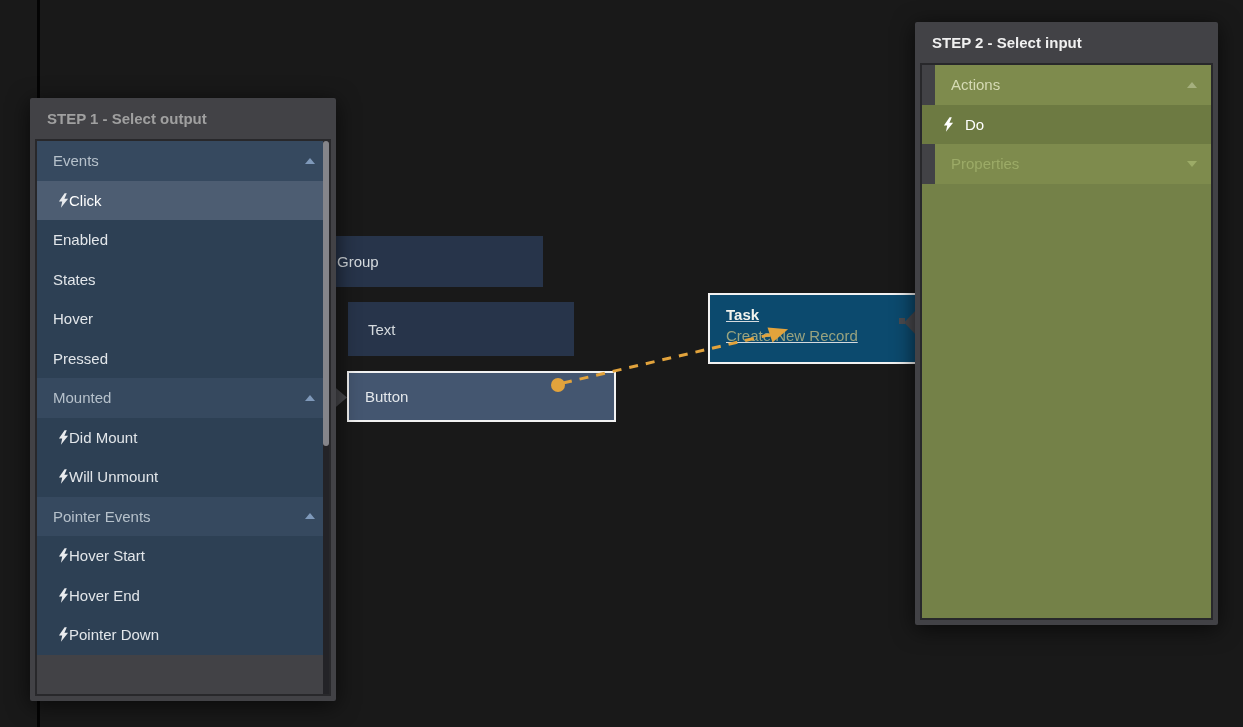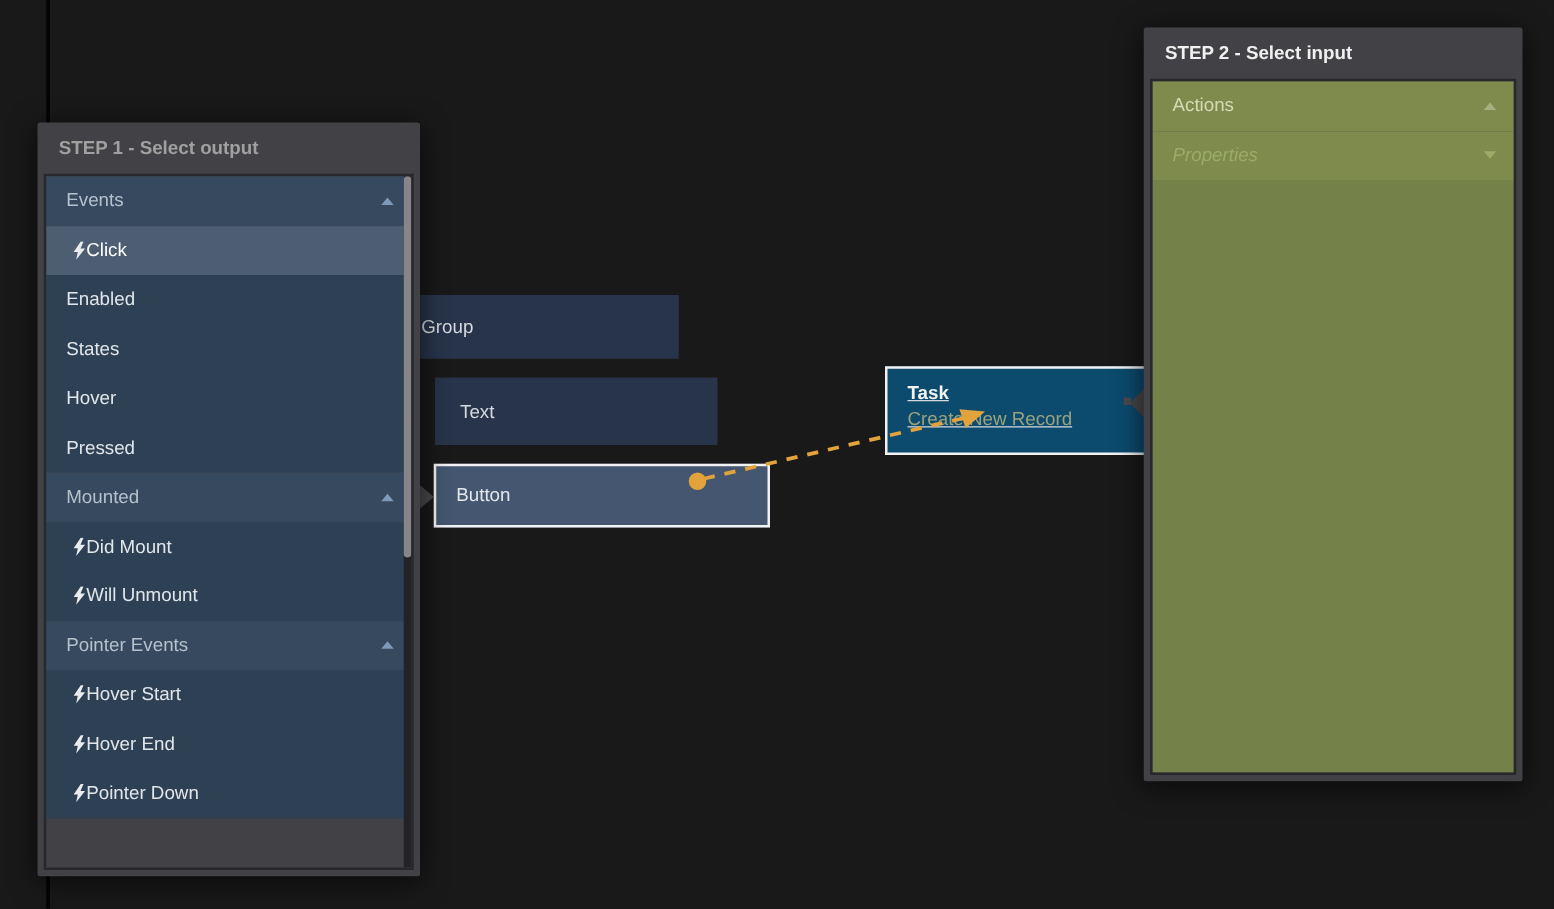--- a/index.html
+++ b/index.html
@@ -47,23 +47,23 @@
   .l-item.selected { background:#4d5d72; color:#ffffff; }
   .l-item .bolt { color:#e9ebee; }
   .l-item.with-icon { padding-left:21px; }
   .l-item.with-icon .lbl { }
   .chev { position:absolute; right:14px; top:50%; width:0; height:0; }
   .chev-up   { margin-top:-3px; border-left:5.5px solid transparent; border-right:5.5px solid transparent; border-bottom:6px solid currentColor; }
   .chev-down { margin-top:-3px; border-left:5.5px solid transparent; border-right:5.5px solid transparent; border-top:6px solid currentColor; }
   .l-section .chev { color:#7f99ba; }
 
   
-  .r-section { background:#7e8b4d; color:#d5dab4; }
+  .r-section { background:#7e8b4d; color:#d5dab4;margin-left:13px; }
   .r-section .chev { color:#a6b07e; }
-  .r-section.muted { color:#9cab67;font-style:italic; }
+  .r-section.muted { color:#9cab67; }
   .r-section.muted .chev { color:#9cab67; }
   .r-item { background:#6d7a42; color:#ffffff; padding-left:21px; }
   .r-item .bolt { color:#ffffff; }
   .r-item .lbl { margin-left:11px; }
   .r-fill { flex:1; background:#748148; }
 
   
   .sb-track { position:absolute; right:0; top:0; bottom:0; width:6px; background:#232327; }
   .sb-thumb { position:absolute; right:0; top:0; width:6px; height:305px; background:#85858a; border-radius:3px; }
 
@@ -185,20 +185,28 @@
   </div>
 
   <div class="panel panel-step2">
     <div class="panel-header">STEP 2 - Select input</div>
     <div class="panel-body">
 
       <div class="row r-section">
         <span class="lbl">Actions</span>
         <span class="chev chev-up"></span>
       </div>
+      <div class="row r-item">
+        <span class="bolt">
+            <svg viewBox="0 0 12 16">
+              <path fill="currentColor" d="M7.2 0 L1 9.2 h3.6 L3.2 16 L11 6.2 H7 L9.6 0 Z"></path>
+            </svg>
+          </span>
+        <span class="lbl">Do</span>
+      </div>
       <div class="row r-section muted">
         <span class="lbl">Properties</span>
         <span class="chev chev-down"></span>
       </div>
       <div class="r-fill"></div>
     </div>
   </div>
 
 </div>
 

